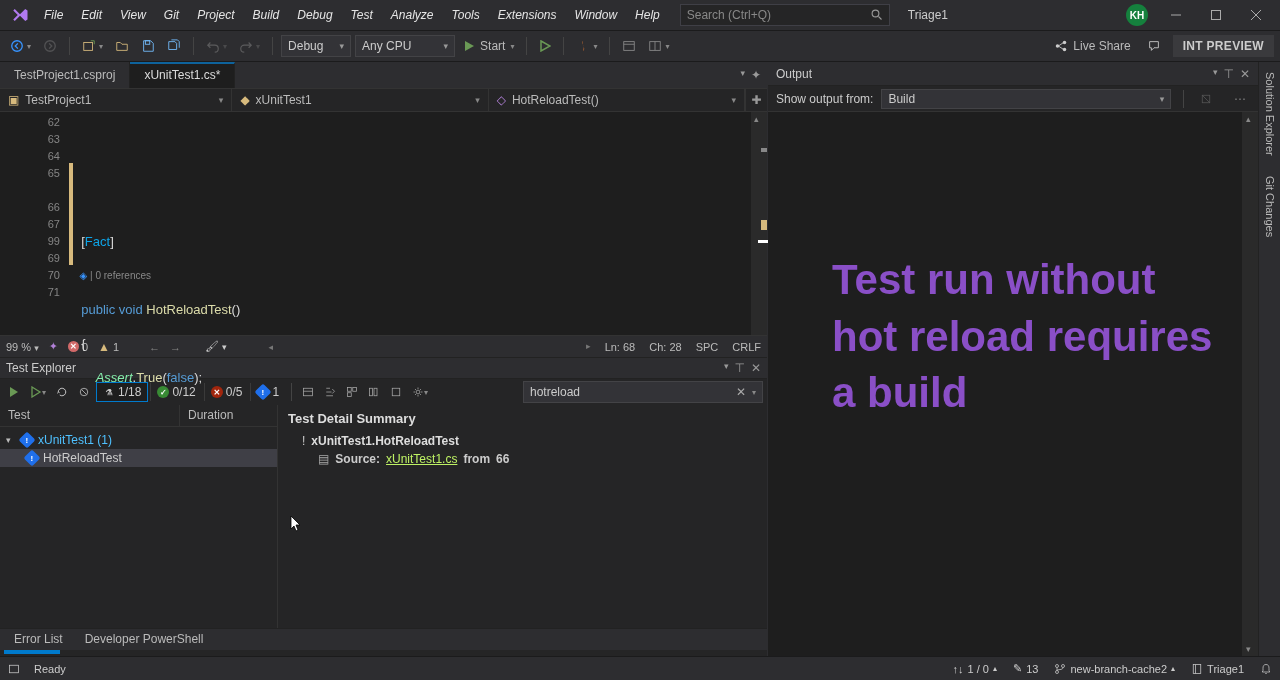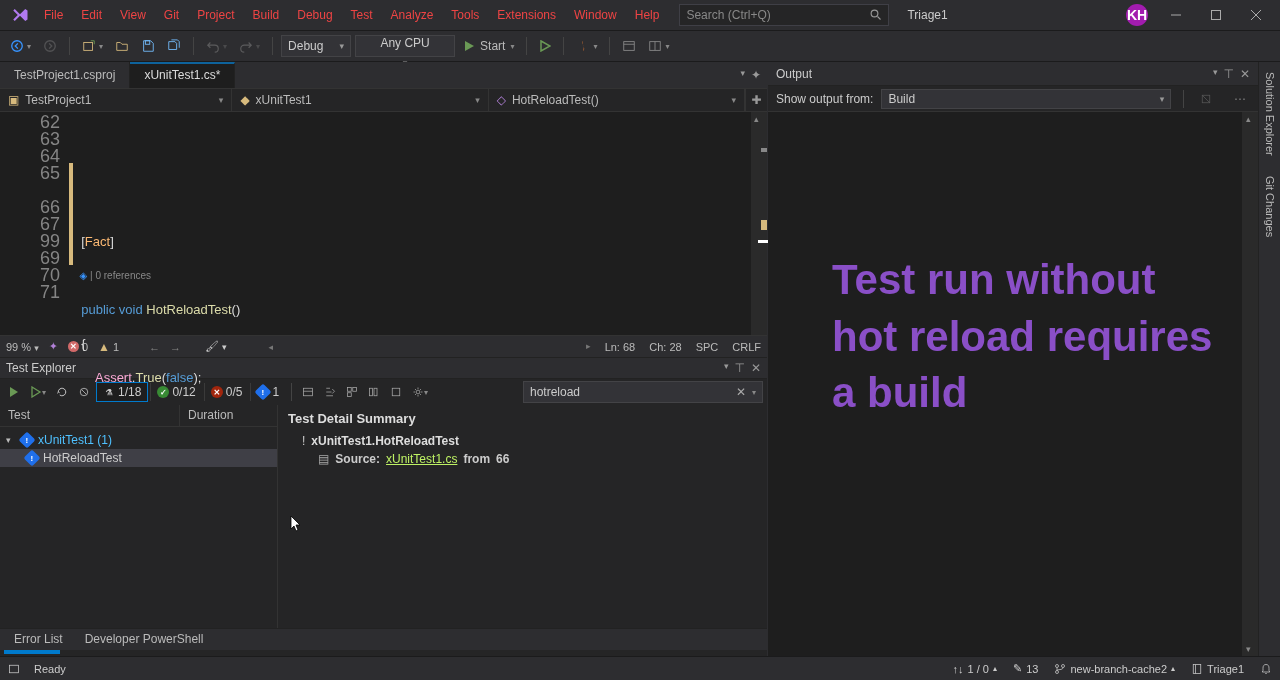--- a/index.html
+++ b/index.html
@@ -3,25 +3,25 @@
 <meta charset="utf-8">
 <style>
 * { margin: 0; padding: 0; box-sizing: border-box; font-family: "Segoe UI", sans-serif; }
 html, body { width: 1280px; height: 680px; overflow: hidden; background: #1e1e1e; color: #ccc; font-size: 12px; }
 .root { display: flex; flex-direction: column; height: 100%; }
 
 
 .titlebar { display: flex; align-items: center; height: 30px; background: #2d2d30; padding: 0 4px; }
 .titlebar .logo { width: 20px; height: 20px; margin: 0 6px; display:flex; align-items:center; justify-content:center;}
 .titlebar .menu { display: flex; gap: 2px; }
-.titlebar .menu-item { padding: 4px 8px; color: #ef4444; cursor: default; }
+.titlebar .menu-item { padding: 4px 8px; color: #e5e5e5; cursor: default; font-style: italic; }
 .titlebar .search { margin-left: 12px; flex: 0 0 210px; background: #252526; border:1px solid #3f3f46; height: 22px; display: flex; align-items: center; padding: 0 6px; color:#888;}
 .titlebar .search-text { flex:1; }
 .titlebar .spacer { flex: 1; }
-.titlebar .avatar { width: 22px; height: 22px; border-radius: 50%; background:#a21caf; color:#fff; font-size:14px; display:flex; align-items:center; justify-content:center; font-weight:600; margin:0 8px;}
+.titlebar .avatar { width: 22px; height: 22px; border-radius: 50%; background:#15803d; color:#fff; font-size:10px; display:flex; align-items:center; justify-content:center; font-weight:600; margin:0 8px;}
 .titlebar .winbtn { width: 40px; height: 28px; display:flex; align-items:center; justify-content:center; color:#aaa;}
 
 
 .toolbar { display:flex; align-items:center; height: 32px; background:#2d2d30; border-top:1px solid #1b1b1c; border-bottom:1px solid #1b1b1c; padding: 0 6px; gap:4px;}
 .tb-btn { padding: 2px 4px; color:#bbb; display:flex; align-items:center; gap:3px;}
 .tb-sep { width:1px; height:18px; background:#444; margin:0 4px;}
 .tb-combo { background:#333337; border:1px solid #434346; height:22px; display:flex; align-items:center; padding:0 6px; color:#ccc; gap:8px; min-width:70px; justify-content:space-between;}
 .tb-combo .chev { font-size:9px; color:#999;}
 .toolbar .right { margin-left:auto; display:flex; align-items:center; gap:8px;}
 .int-preview { background:#3a3a3d; padding:4px 10px; color:#ccc; font-weight:600; letter-spacing:0.3px;}
@@ -42,28 +42,28 @@
 
 .nav-bar { display:flex; height:24px; background:#252526; border-top:1px solid #333; border-bottom:1px solid #333;}
 .nav-combo { display:flex; align-items:center; padding:0 8px; border-right:1px solid #333; color:#bbb; gap:6px; flex:1;}
 .nav-combo:last-child { flex:1.1;}
 .nav-combo .ico { color:#d7ba7d;}
 .nav-combo .chev { margin-left:auto; color:#888; font-size:9px;}
 .nav-plus { width:22px; display:flex; align-items:center; justify-content:center; color:#999; border-left:1px solid #333;}
 
 
 .editor-wrap { flex:1; display:flex; min-height:0; position:relative;}
-.gutter { width:68px; background:#1e1e1e; text-align:right; padding:2px 8px 0 0; color:#858585; font-family:Consolas,monospace; font-size:18px; line-height:17px;}
+.gutter { width:68px; background:#1e1e1e; text-align:right; padding:2px 8px 0 0; color:#858585; font-family:Consolas,monospace; font-size:11px; line-height:17px;}
 .changebar { width:6px; background:#1e1e1e;}
 .changebar .mark { width:4px; background:#d7ba7d; margin-left:1px;}
 .code { flex:1; font-family:Consolas,monospace; font-size:13px; line-height:17px; color:#dcdcdc; padding-top:2px; position:relative; white-space:pre;}
-.code .attr { color:#fdba74;}
+.code .attr { color:#0ea5e9;}
 .code .kw { color:#569cd6;}
 .code .fn { color:#dcdcaa;}
-.code .type { color:#f9a8d4;}
+.code .type { color:#86efac;font-style:italic;}
 .code .lit { color:#569cd6;}
 .code .codelens { color:#888; font-size:10px; font-family:"Segoe UI",sans-serif;}
 .code .codelens .ico { color:#3794ff; font-size:10px;}
 .editor-scroll { width:16px; background:#2a2a2a; position:relative;}
 .editor-scroll .thumb-up { position:absolute; top:2px; left:3px; color:#888; font-size:9px;}
 .mini-marks { position:absolute; right:0; top:0; width:8px; height:100%;}
 .mini-marks div { position:absolute; right:0; width:6px; height:4px;}
 
 
 .editor-status { display:flex; align-items:center; height:22px; background:#2d2d30; border-top:1px solid #333; padding:0 6px; color:#bbb; gap:12px; font-size:11px;}
@@ -236,21 +236,21 @@
         <svg width="14" height="14" viewBox="0 0 16 16">
           <path d="M11 4 L14 7 L11 10 M14 7 L6 7 A4 4 0 0 0 6 15" fill="none" stroke="#888" stroke-width="1.3"></path>
         </svg>
         <span style="font-size:8px;color:#666;">▾</span>
       </div>
     <div class="tb-sep"></div>
     <div class="tb-combo">
         <span>Debug</span>
         <span class="chev">▾</span>
       </div>
-    <div class="tb-combo" style="min-width:100px;flex-direction:column;">
+    <div class="tb-combo" style="min-width:100px;">
         <span>Any CPU</span>
         <span class="chev">▾</span>
       </div>
     <div class="tb-btn" style="gap:5px;">
       <svg width="12" height="12" viewBox="0 0 12 12">
           <path d="M2 1 L11 6 L2 11 Z" fill="#6a9955"></path>
         </svg>
       <span>Start</span>
       <span style="font-size:8px;color:#888;">▾</span>
     </div>
@@ -274,20 +274,37 @@
           <line x1="2" y1="6" x2="14" y2="6" stroke="#888"></line>
         </svg>
       </div>
     <div class="tb-btn">
         <svg width="14" height="14" viewBox="0 0 16 16">
           <rect x="2" y="3" width="12" height="10" fill="none" stroke="#888"></rect>
           <line x1="8" y1="3" x2="8" y2="13" stroke="#888"></line>
         </svg>
         <span style="font-size:8px;color:#888;">▾</span>
       </div>
+    <div class="right">
+      <div class="tb-btn" style="gap:5px;">
+        <svg width="14" height="14" viewBox="0 0 16 16">
+            <path d="M5 8 L11 4 M5 8 L11 12" stroke="#ccc" fill="none"></path>
+            <circle cx="4" cy="8" r="2" fill="#ccc"></circle>
+            <circle cx="12" cy="4" r="2" fill="#ccc"></circle>
+            <circle cx="12" cy="12" r="2" fill="#ccc"></circle>
+          </svg>
+        <span>Live Share</span>
+      </div>
+      <div class="tb-btn">
+          <svg width="14" height="14" viewBox="0 0 16 16">
+            <path d="M3 3 L13 3 L13 10 L8 10 L5 13 L5 10 L3 10 Z" fill="none" stroke="#ccc"></path>
+          </svg>
+        </div>
+      <div class="int-preview">INT PREVIEW</div>
+    </div>
   </div>
 
   <div class="main">
     <div class="left-col">
 
       <div class="doc-tabs">
         <div class="doc-tab">TestProject1.csproj</div>
         <div class="doc-tab active">xUnitTest1.cs*</div>
         <div class="right-icons">
           <span style="font-size:9px;">▾</span>

